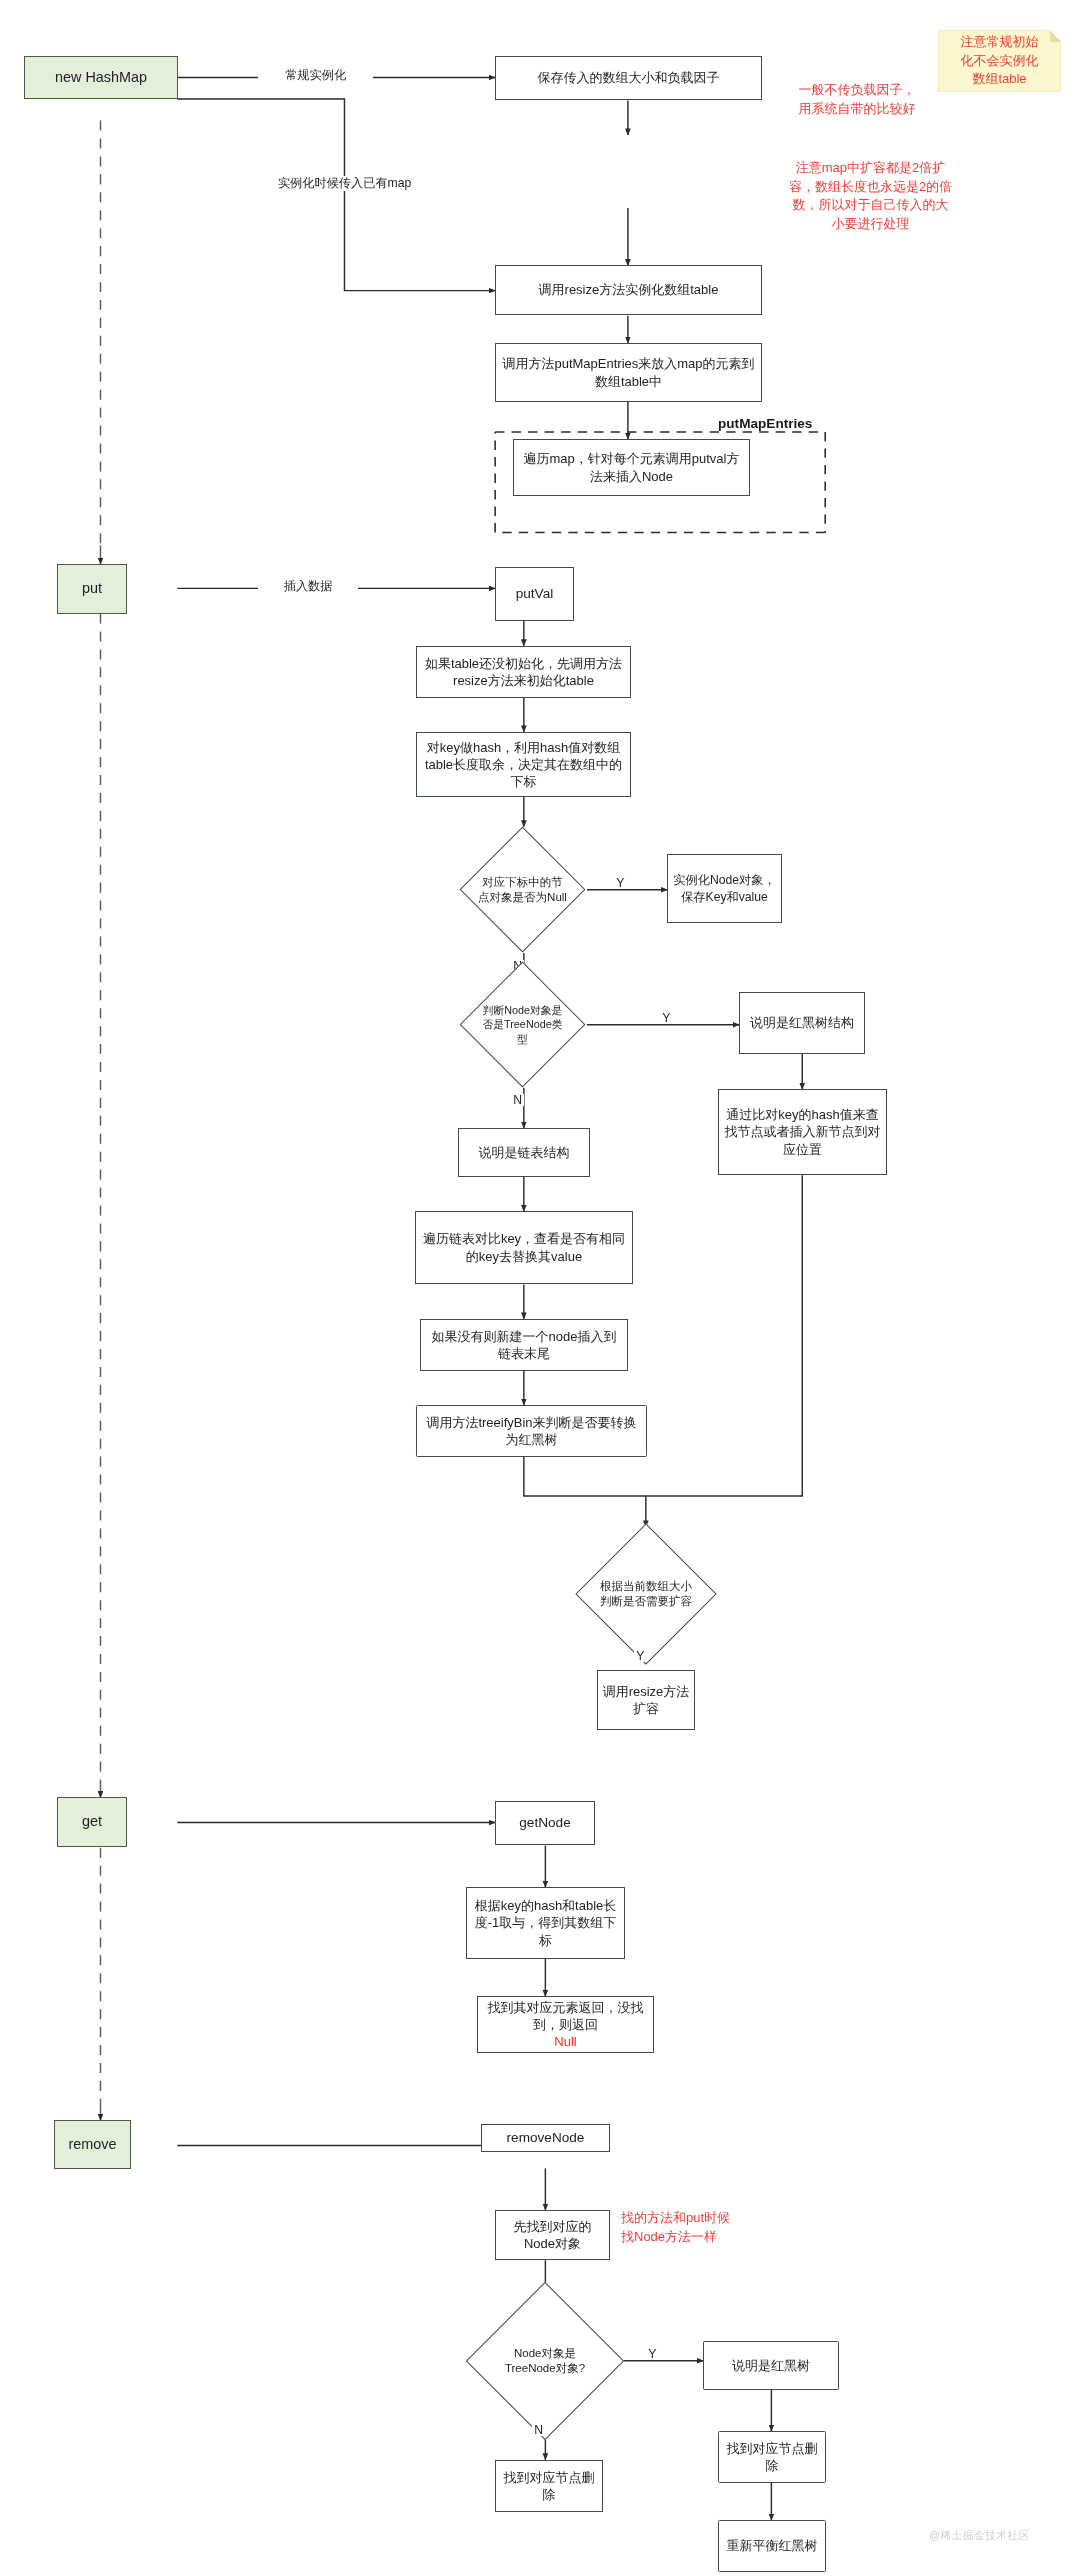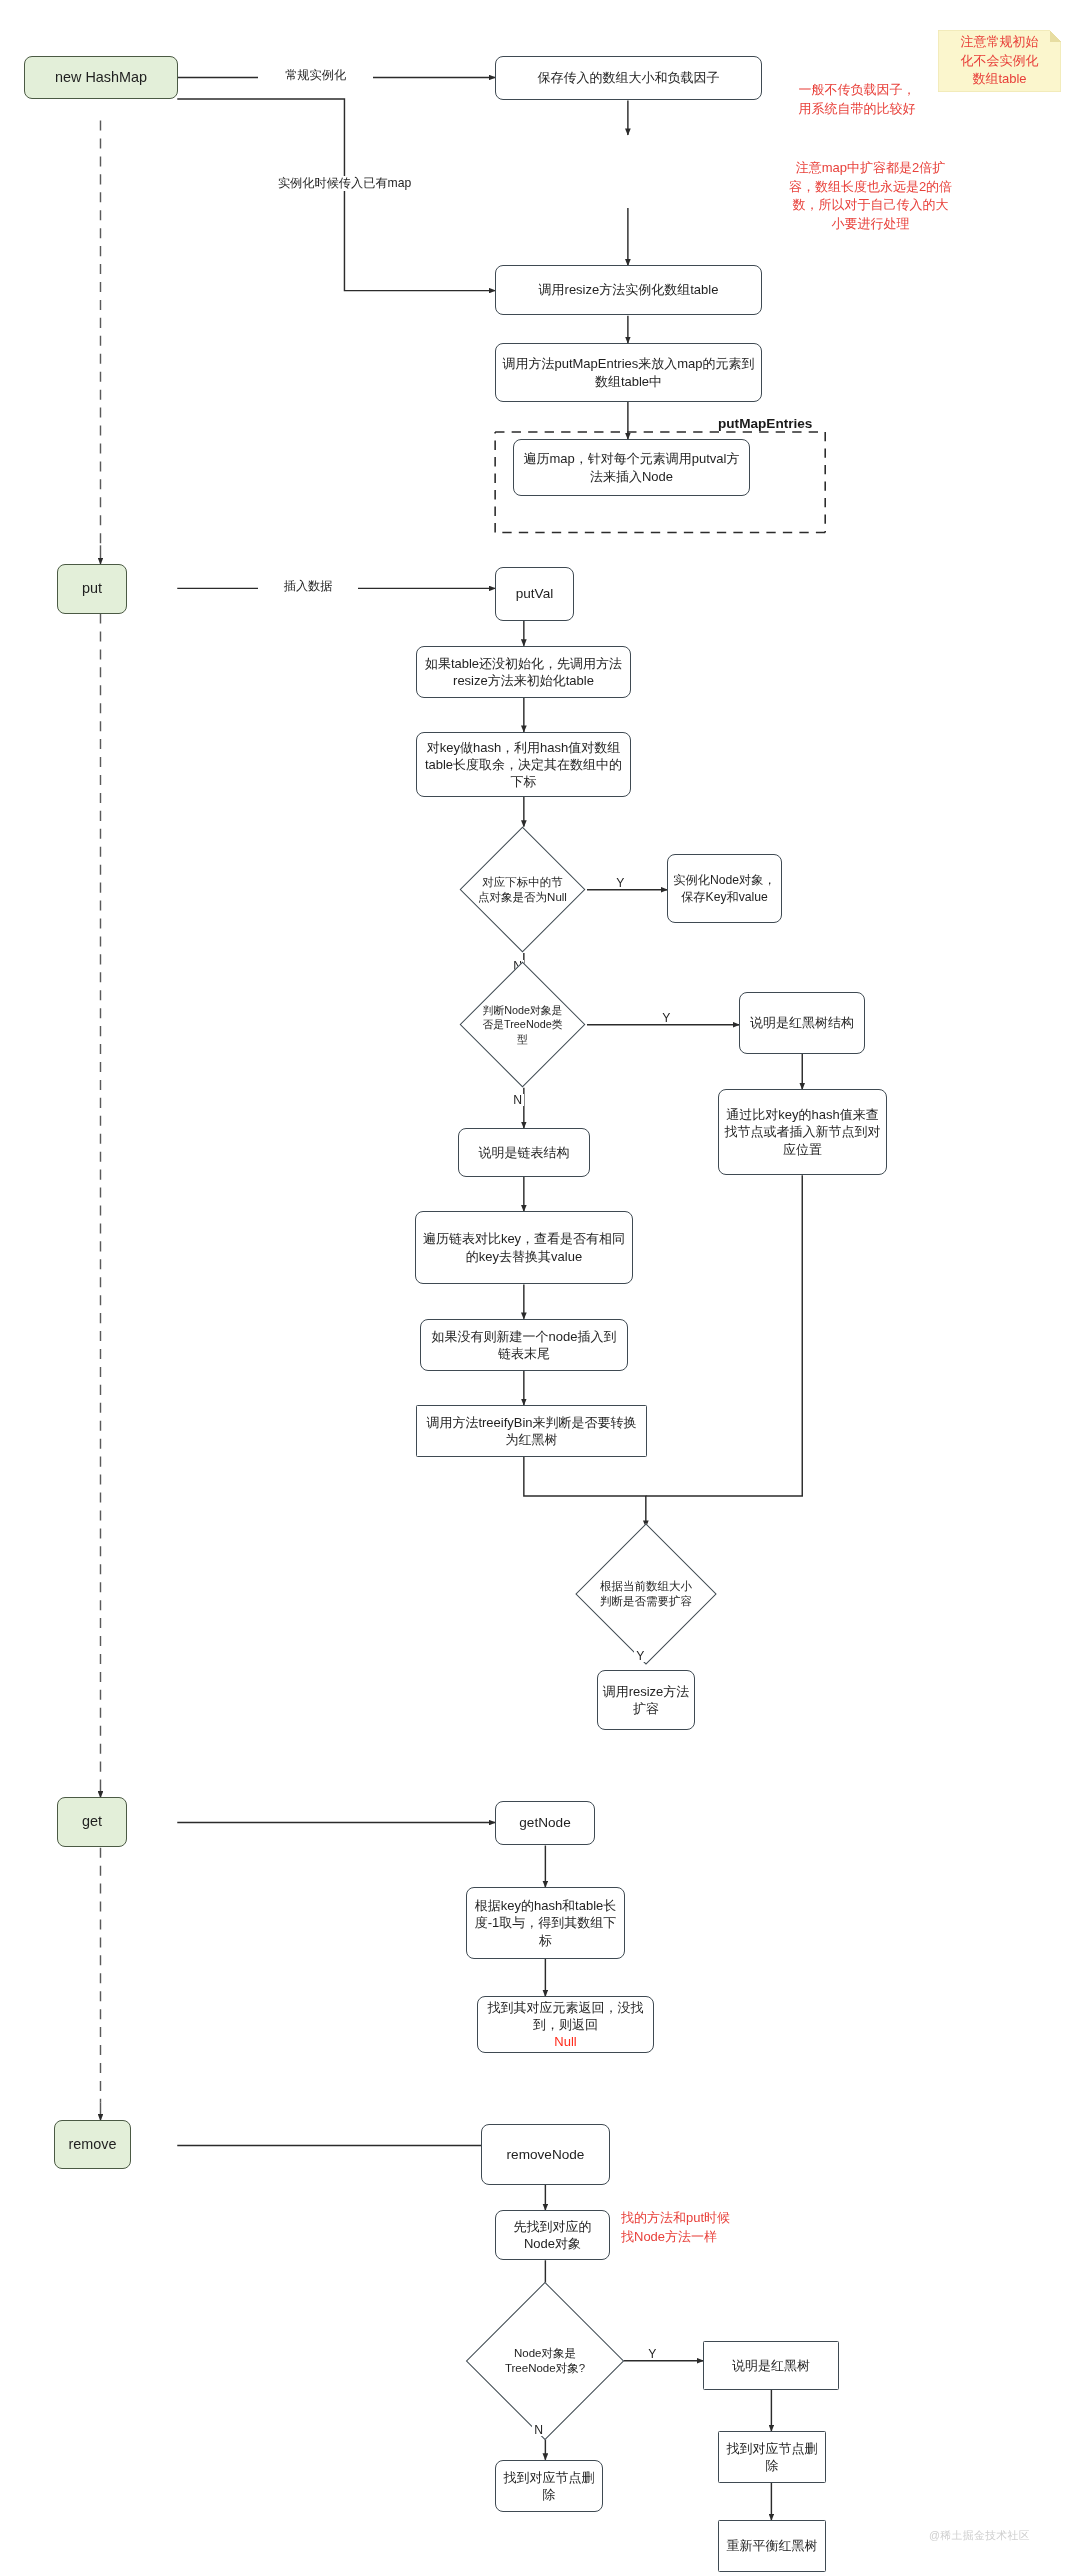--- a/index.html
+++ b/index.html
@@ -8,21 +8,21 @@
     width:1085px;height:2576px;position:relative;overflow:hidden;
   }
   #stage{position:relative;width:1085px;height:2576px;background:#fff;}
   svg#wires{position:absolute;left:0;top:0;width:1085px;height:2576px;}
 
   .node{
     position:absolute;box-sizing:border-box;
     display:flex;align-items:center;justify-content:center;
     text-align:center;line-height:1.32;
     color:#1f1f1f;background:#ffffff;
-    border:1.1px solid #3f4a52;border-radius:8px;
+    border:1.1px solid #3f4a52;border-radius:0;
     padding:2.9px 4.3px;
   }
   .node.green{background:#e3efd9;border-color:#4b5a44;}
   .node.sharp{border-radius:1.4px;}
   .node span{display:block;width:100%;}
 
   .diamond{
     position:absolute;display:flex;align-items:center;justify-content:center;
     text-align:center;line-height:1.3;color:#1f1f1f;
   }
@@ -267,21 +267,21 @@
     <span>根据key的hash和table长度-1取与，得到其数组下标</span>
   </div>
 
   <div class="node" style="left:477px;top:1996px;width:177px;height:57px;font-size:13px;">
     <span>
         <span>找到其对应元素返回，没找到，则返回</span>
         <span class="inline-red">Null</span>
       </span>
   </div>
 
-  <div class="node" style="left:481px;top:2124px;width:129px;height:61px;font-size:13.6px;">
+  <div class="node" style="left:481px;top:2124px;width:129px;height:28px;font-size:13.6px;">
     <span>removeNode</span>
   </div>
 
   <div class="node" style="left:495px;top:2210px;width:115px;height:50px;font-size:13px;">
     <span>先找到对应的Node对象</span>
   </div>
 
   <div class="diamond" style="left:489px;top:2305px;width:112px;height:112px;font-size:11.5px;">
     <div class="dshape"></div>
     <div class="dtext">Node对象是TreeNode对象?</div>

